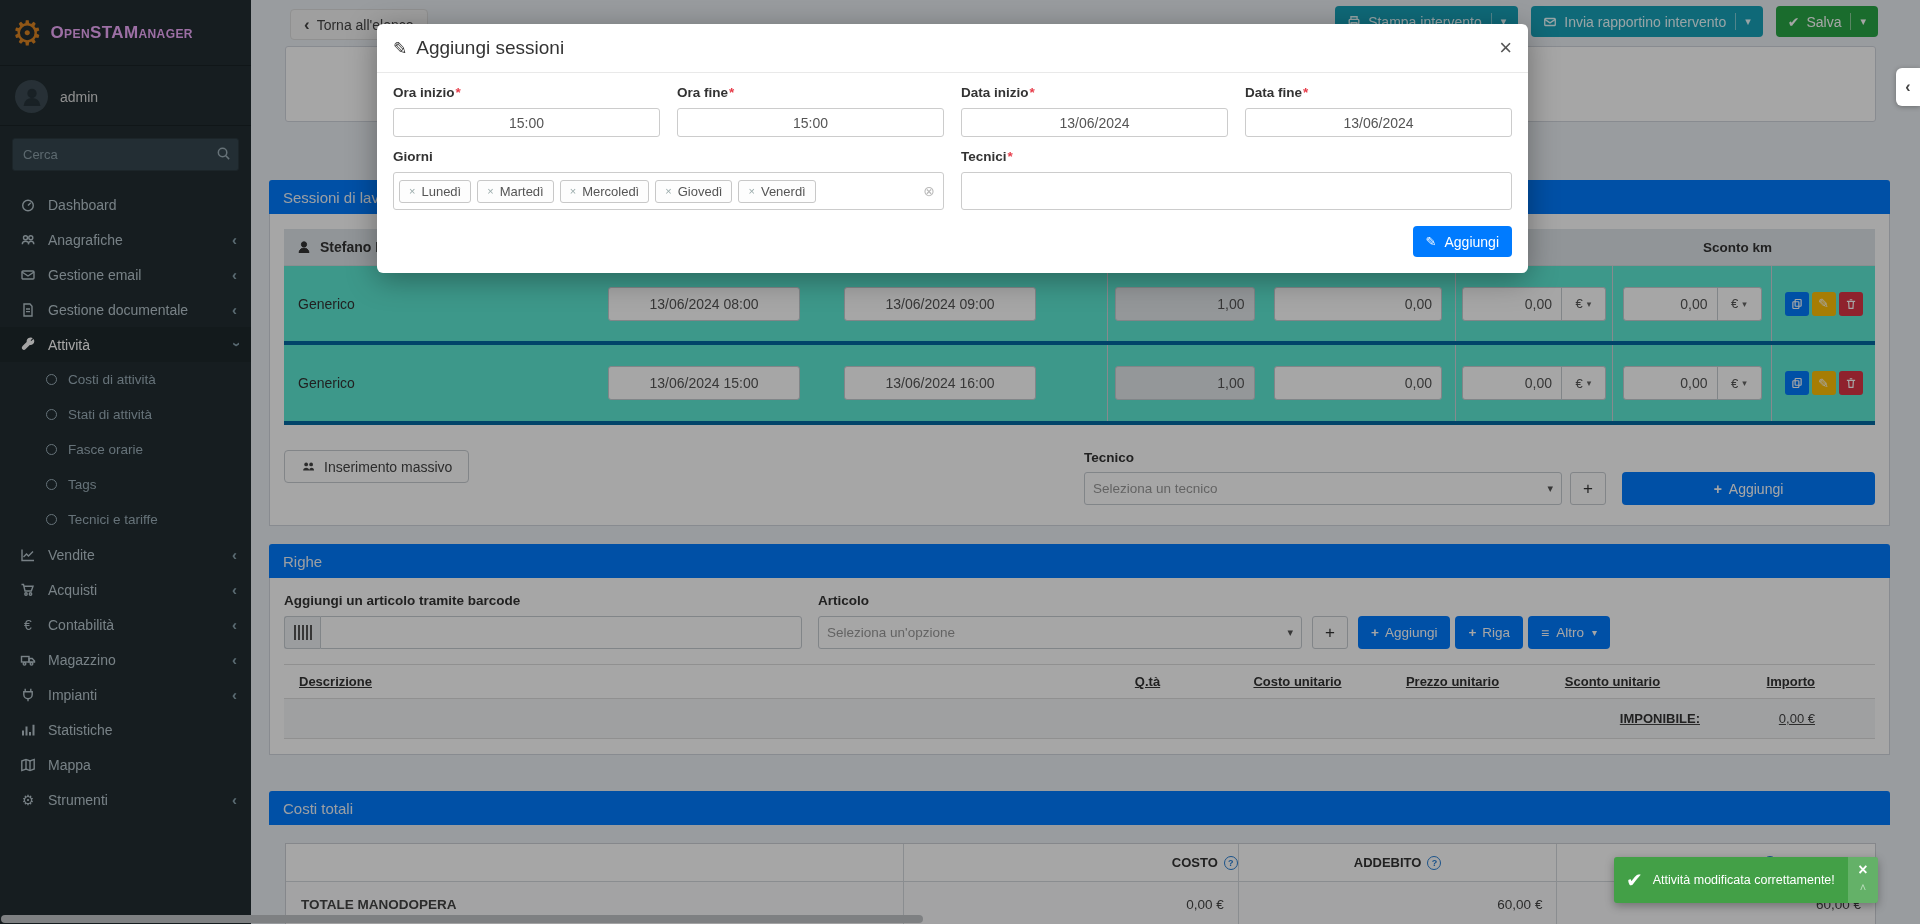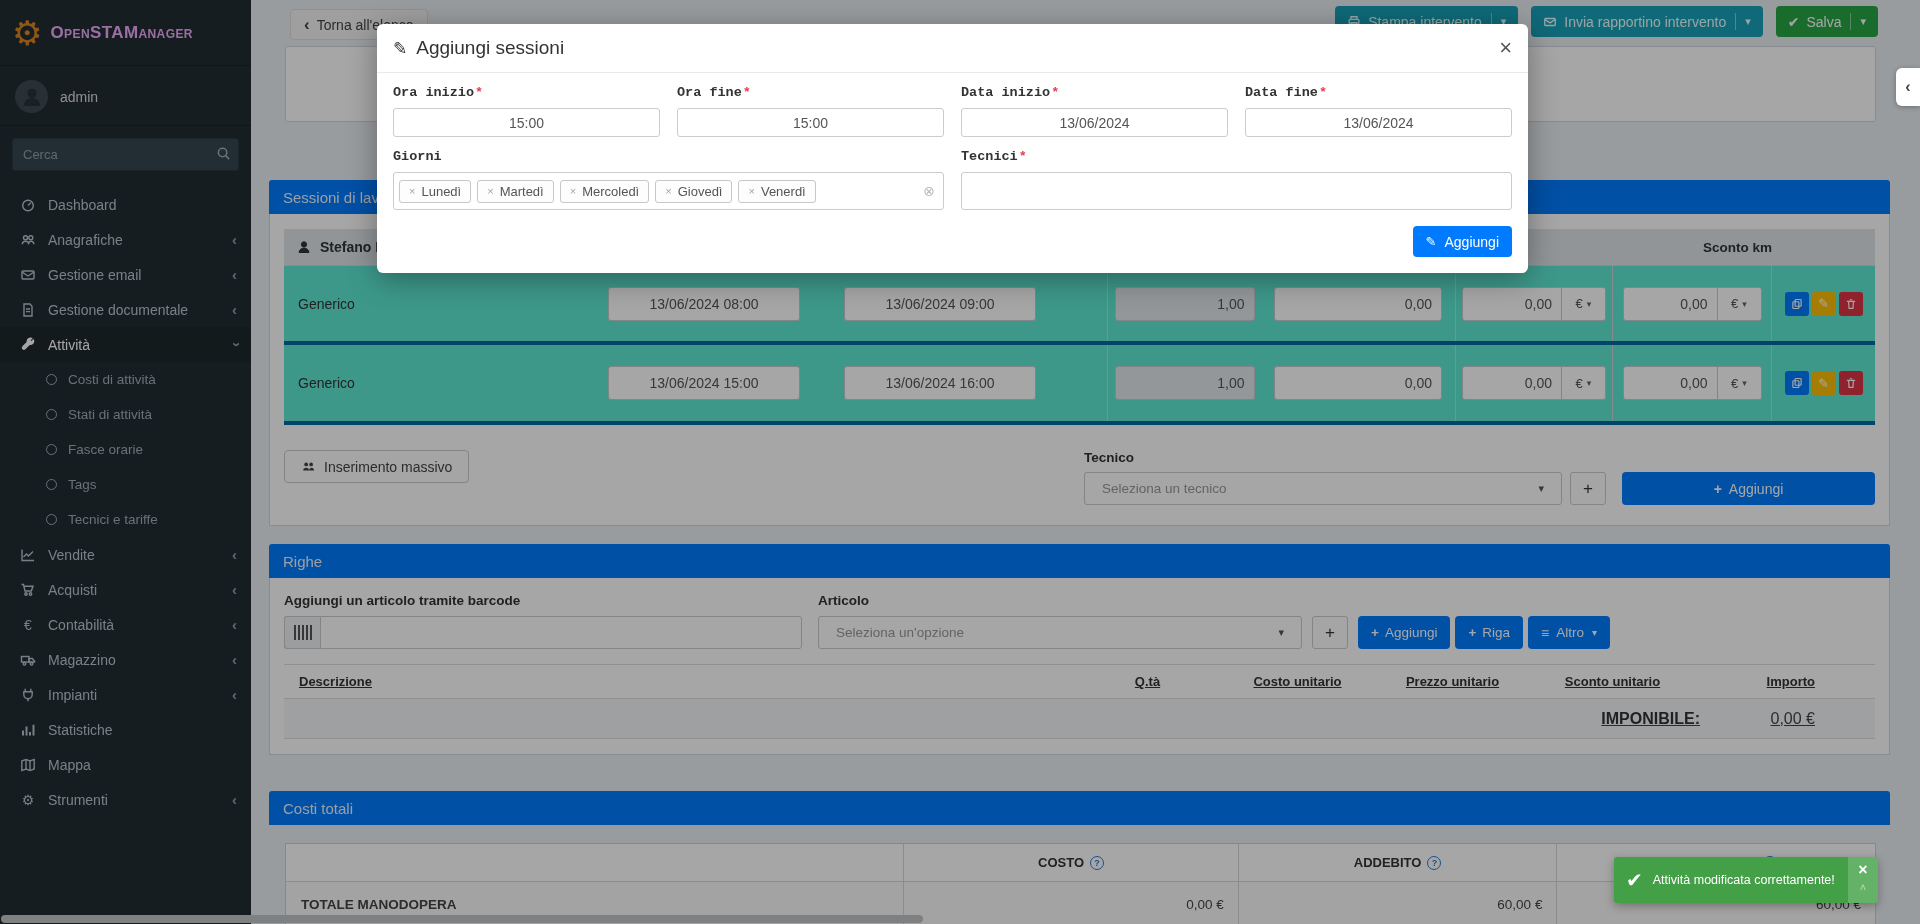--- a/index.html
+++ b/index.html
@@ -77,21 +77,21 @@
   .mini-btn { width:24px; height:24px; border-radius:3px; border:none; display:flex; align-items:center; justify-content:center; color:#fff; cursor:pointer; }
   .mini-btn svg { width:12px; height:12px; stroke:#fff; fill:none; stroke-width:1.6; }
   .mb-blue { background:#007bff; } .mb-yellow { background:#ffc107; color:#5c4803; } .mb-red { background:#dc3545; }
   .mb-yellow span { font-size:13px; color:#fff; }
   .massivo-row { margin-top:25px; display:flex; }
   .btn-outline { background:#fdfdfd; border:1px solid #c8cdd2; color:#444; height:33px; padding:0 16px; border-radius:4px; }
   .btn-outline svg { width:15px; height:15px; margin-right:8px; stroke:#444; fill:#444; stroke-width:0; }
   .tecnico-grp { margin-left:auto; width:791px; }
   .tecnico-grp .lbl { font-weight:bold; font-size:13.5px; color:#333; margin-bottom:7px; }
   .sel-row { display:flex; align-items:center; }
-  .select { height:33px; border:1px solid #c6ccd2; border-radius:3px; background:#fff; display:flex; align-items:center; padding:0 17px; color:#999; flex:1; cursor:pointer; font-size:13.5px; }
+  .select { height:33px; border:1px solid #c6ccd2; border-radius:3px; background:#fff; display:flex; align-items:center; padding:0 8px; color:#999; flex:1; cursor:pointer; font-size:13.5px; }
   .select .caret { margin-left:auto; color:#555; font-size:11px; }
   .plus-btn { width:36px; height:33px; margin-left:8px; background:#fdfdfd; border:1px solid #c8cdd2; border-radius:3px; font-size:17px; color:#333; cursor:pointer; }
   .btn-primary { background:#007bff; color:#fff; }
   .btn-add-session { width:253px; height:33px; margin-left:16px; font-size:14px; }
   .btn-primary .plus-ic { margin-right:7px; font-weight:bold; }
   
   .box-righe { top:544px; }
   .form-row { display:flex; align-items:flex-end; }
   .fcol1 { width:518px; } .fcol2 { width:484px; margin-left:16px; }
   .flabel { font-weight:bold; font-size:13.5px; color:#333; margin-bottom:8px; }
@@ -99,51 +99,51 @@
   .barcode-btn { width:36px; height:33px; border:1px solid #c6ccd2; border-right:none; border-radius:3px 0 0 3px; background:#eef1f4; display:flex; align-items:center; justify-content:center; cursor:pointer; }
   .barcode-ic { width:18px; height:15px; background:repeating-linear-gradient(90deg,#555 0 2px,transparent 2px 4px); }
   .barcode-inp { flex:1; border-radius:0 3px 3px 0; }
   .righe-btns { display:flex; align-items:flex-end; margin-left:10px; gap:5px; }
   .btn-sm { height:33px; padding:0 13px; font-size:13.5px; }
   .btn-sm .bars { margin-right:7px; font-size:14px; }
   .btn-sm .caret { margin-left:8px; font-size:10px; }
   .righe-table { margin-top:15px; }
   .rt-head, .rt-imp { display:flex; align-items:center;text-decoration:underline; }
   .rt-head { height:35px; border-top:1px solid #ddd; border-bottom:1px solid #ddd; font-weight:bold; font-size:13px; color:#333; }
-  .rt-imp { height:40px; background:#f4f6f8; border-bottom:1px solid #ddd; font-size:16px; }
+  .rt-imp { height:40px; background:#f4f6f8; border-bottom:1px solid #ddd; font-size:13px; }
   .tc-desc { flex:1; padding-left:15px; text-align:left; }
   .tc { text-align:center; }
   .tc-qty { width:135px; } .tc-costo { width:165px; } .tc-prezzo { width:145px; } .tc-sconto { width:175px; } .tc-importo { width:175px; padding-right:60px; text-align:right; }
   .imp-lbl { width:175px; text-align:right; font-weight:bold; color:#333; }
   .imp-val { width:175px; text-align:right; padding-right:60px; }
   
   .box-costi { top:791px; }
   .costi-table { margin:18px 14px 0 16px; background:#fff; border:1px solid #ccd0d6; }
   .ct-row { display:flex; }
   .ct-head { height:38px; border-bottom:1px solid #d5d9de; }
   .ct-val { height:44px; background:#fafbfc; }
   .ct-cell { display:flex; align-items:center; justify-content:center; gap:6px; font-size:13px; font-weight:bold; color:#333; border-left:1px solid #d5d9de; }
   .ct-c0 { width:618px; border-left:none; justify-content:flex-start; padding-left:15px; }
-  .ct-c1 { width:335px; } .ct-c2 { width:319px; } .ct-c3 { width:319px; }
+  .ct-c1 { width:335px;justify-content:flex-end; } .ct-c2 { width:319px; } .ct-c3 { width:319px; }
   .ct-val .ct-cell { font-weight:normal; justify-content:flex-end; padding-right:14px; font-size:13.5px; color:#444; }
   .ct-val .ct-c0 { justify-content:flex-start; font-weight:bold; }
   .info-ic { width:14px; height:14px; border:1.4px solid #2a7fd4; border-radius:50%; color:#2a7fd4; font-size:9px; font-weight:bold; display:inline-flex; align-items:center; justify-content:center; }
   
   .hscroll { position:absolute; left:1px; bottom:1px; width:922px; height:8px; background:#c2c5c8; border-radius:4px; z-index:15; }
   
   .backdrop { position:absolute; inset:0; background:rgba(0,0,0,.35); z-index:40; }
   .modal { position:absolute; left:377px; top:24px; width:1151px; background:#fff; border-radius:6px; box-shadow:0 6px 30px rgba(0,0,0,.35); z-index:50; }
   .modal-head { display:flex; align-items:center; padding:13px 16px; border-bottom:1px solid #e9e9e9; }
   .modal-title { font-size:19px; color:#333; display:flex; align-items:center; gap:9px; }
   .modal-title .pencil { font-size:17px; }
   .modal-close { margin-left:auto; background:none; border:none; font-size:22px; color:#555; cursor:pointer; line-height:1; }
   .modal-body { padding:12px 16px 16px; }
   .fgrid { display:grid; grid-template-columns:repeat(4,1fr); gap:17px; }
   .fgrid2 { display:grid; grid-template-columns:1fr 1fr; gap:17px; margin-top:12px; }
-  .mlabel { font-weight:bold; font-size:13.5px; color:#333; margin-bottom:8px;font-family:Liberation Mono, monospace; }
+  .mlabel { font-weight:bold; font-size:13.5px; color:#333; margin-bottom:8px; }
   .req { color:#e73d4a; margin-left:1px; }
   .minp { width:100%; height:29px; border:1px solid #ccc; border-radius:3px; text-align:center; color:#555; font-size:14px; font-family:inherit; outline:none; }
   .tags-box { position:relative; min-height:38px; border:1px solid #ccc; border-radius:3px; padding:4px 28px 4px 5px; display:flex; gap:6px; flex-wrap:wrap; align-items:center; background:#fff; }
   .tag { display:inline-flex; align-items:center; gap:6px; border:1px solid #c8c8c8; background:#fdfdfd; border-radius:3px; padding:3px 9px; font-size:13px; color:#555; }
   .tag-x { color:#9aa; font-size:11px; cursor:pointer; }
   .clear-ic { position:absolute; right:8px; top:11px; color:#bbb; font-size:14px; cursor:pointer; line-height:1; }
   .tecnici-inp { width:100%; height:38px; border:1px solid #ccc; border-radius:3px; outline:none; font-family:inherit; padding:0 8px; }
   .modal-foot { padding:0 16px 16px; text-align:right; }
   .btn-modal-add { height:31px; padding:0 13px; font-size:14px; }
   .btn-modal-add .ed { margin-right:8px; font-size:13px; }

